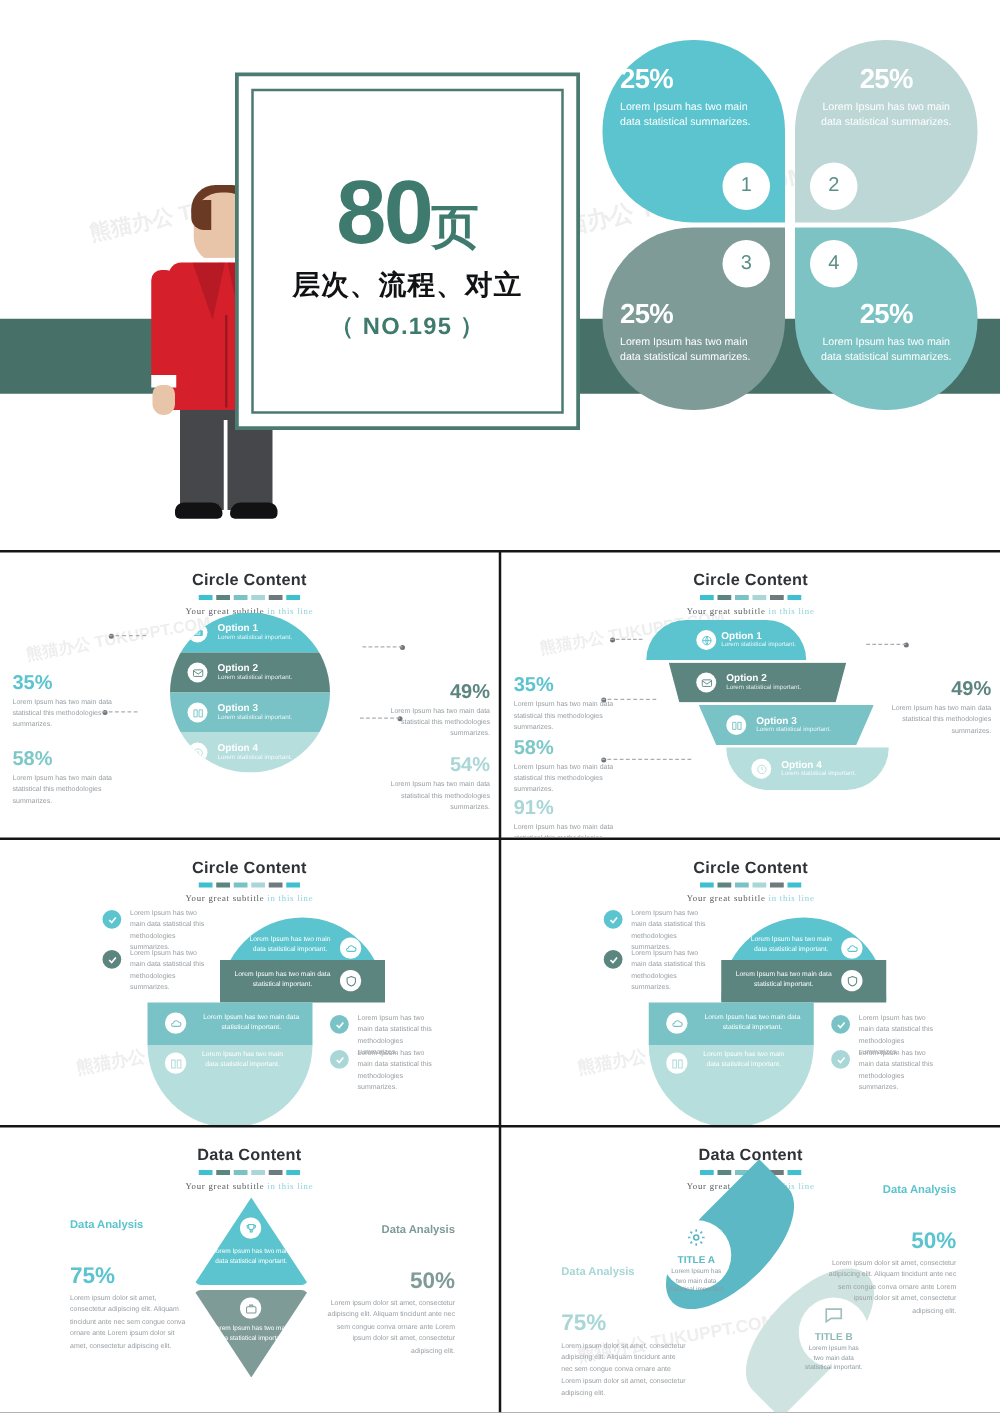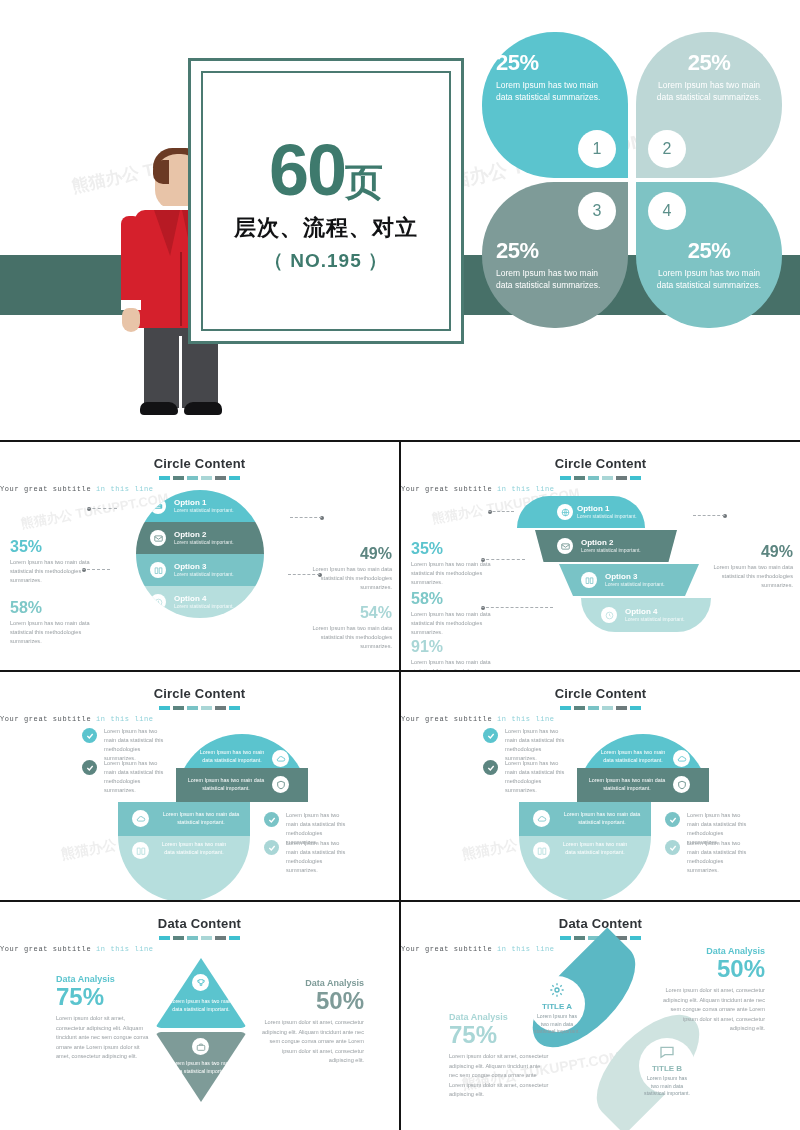--- a/index.html
+++ b/index.html
@@ -105,22 +105,22 @@
   
   .grid { width: 800px; height: 690px; display: grid;
           grid-template-columns: 1fr 1fr; grid-template-rows: 1fr 1fr 1fr;
           background: #151515; gap: 2px; padding: 2px 0 0 0; }
   .cell { background: #ffffff; position: relative; overflow: hidden; }
 
   .s-title { text-align: center; font-size: 13px; font-weight: bold; color: #2f3337;
              letter-spacing: 0.2px; padding-top: 14px; }
   .dashes { display: flex; gap: 3px; justify-content: center; margin-top: 5px; }
   .dash { width: 11px; height: 4px; }
-  .s-sub { text-align: left; font-size: 7px; color: #55595d; margin-top: 5px;
-           font-family: Liberation Mono, monospace; letter-spacing: 0.6px; }
+  .s-sub { text-align: center; font-size: 7px; color: #55595d; margin-top: 5px;
+           font-family: Liberation Serif, serif; letter-spacing: 0.6px; }
   .s-sub .accent { color: #8cd0d8; }
 
   .pblk { position: absolute; width: 96px; }
   .pblk .pnumv { font-size: 16px; font-weight: bold; margin-top: 32px; }
   .pblk .pdesc { font-size: 5.6px; color: #9aa0a4; line-height: 1.6; margin-top: 2px; }
   .pblk.right { text-align: right; }
   .dot { position: absolute; width: 4px; height: 4px; background: #6f7579; border-radius: 50%; }
   .dline { position: absolute; border-top: 1px dashed #a9aeb2; }
 
   
@@ -145,21 +145,21 @@
   .chk svg { width: 8px; height: 8px; }
   .chktxt { position: absolute; font-size: 5.6px; color: #9aa0a4; line-height: 1.62; width: 62px; }
   .semi { position: absolute; }
   .semitxt { position: absolute; font-size: 5.4px; color: #ffffff; line-height: 1.5; text-align: center; }
   .sicon { position: absolute; width: 17px; height: 17px; border-radius: 50%; background: #fff;
            display: flex; align-items: center; justify-content: center; }
   .sicon svg { width: 10px; height: 10px; }
 
   
   .da-lbl { font-size: 9px; font-weight: bold; }
-  .da-pct { font-size: 24px; font-weight: bold; line-height: 1.1; }
+  .da-pct { font-size: 18px; font-weight: bold; line-height: 1.1; margin-top: 27px; }
   .da-txt { font-size: 5.6px; color: #9aa0a4; line-height: 1.7; margin-top: 4px; }
   .tri { position: absolute; }
   .tri-txt { position: absolute; font-size: 5.2px; color: #fff; text-align: center; line-height: 1.45; }
   .drop-title { font-size: 8px; font-weight: bold; color: #5bb8c4; }
   .drop-txt { font-size: 5.2px; color: #8c9ba0; line-height: 1.45; margin-top: 2px; }
 </style>
 </head>
 <body>
 
 <div class="hero">
@@ -188,21 +188,21 @@
     <div class="p-lapelR"></div>
     <div class="p-zip"></div>
     <div class="p-armL"></div>
     <div class="p-cuffL"></div>
     <div class="p-handL"></div>
   </div>
 
   <div class="title-card">
     <div class="title-card-inner">
       <div class="tc-big">
-        <span>60</span><span class="unit">页</span>
+        <span>80</span><span class="unit">页</span>
       </div>
       <div class="tc-l1">层次、流程、对立</div>
       <div class="tc-no">（ NO.195 ）</div>
     </div>
   </div>
 
   <div class="petals">
     <div class="petal p1">
       <div class="petal-body"></div>
       <div class="inner">

